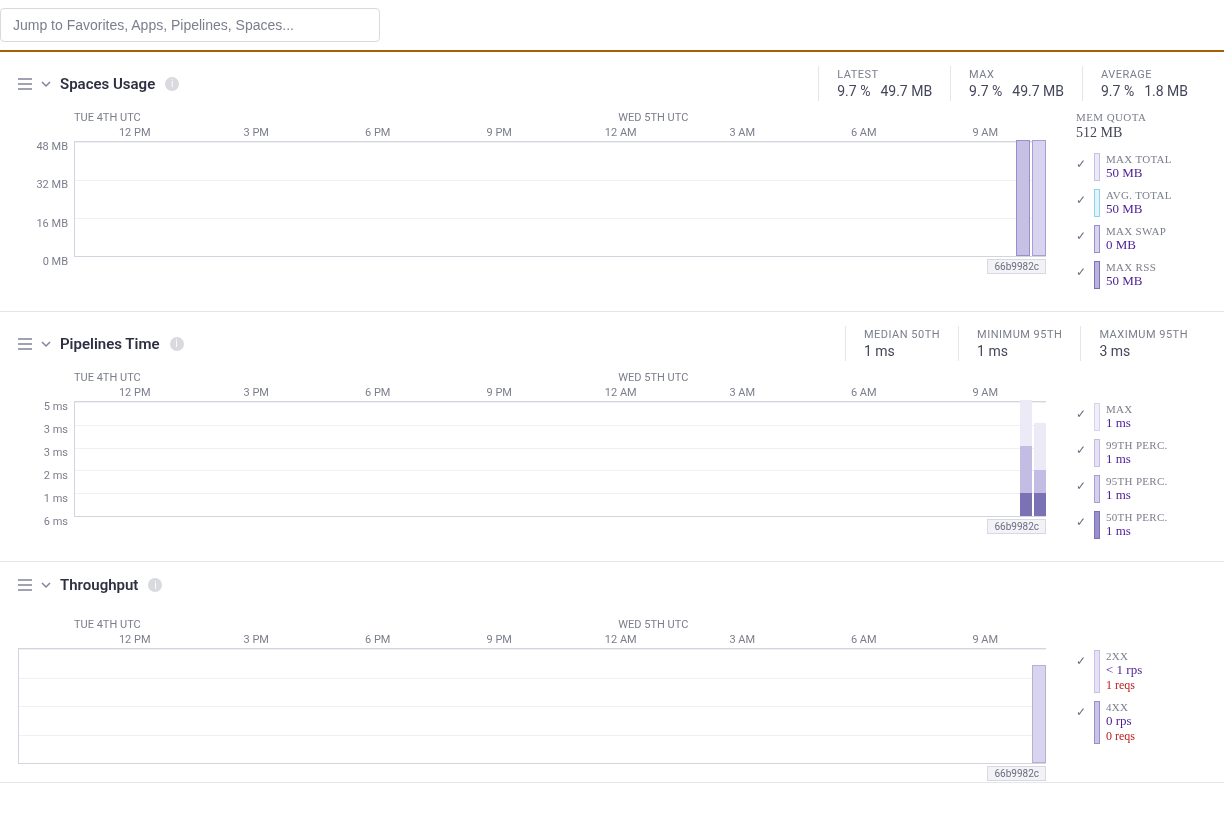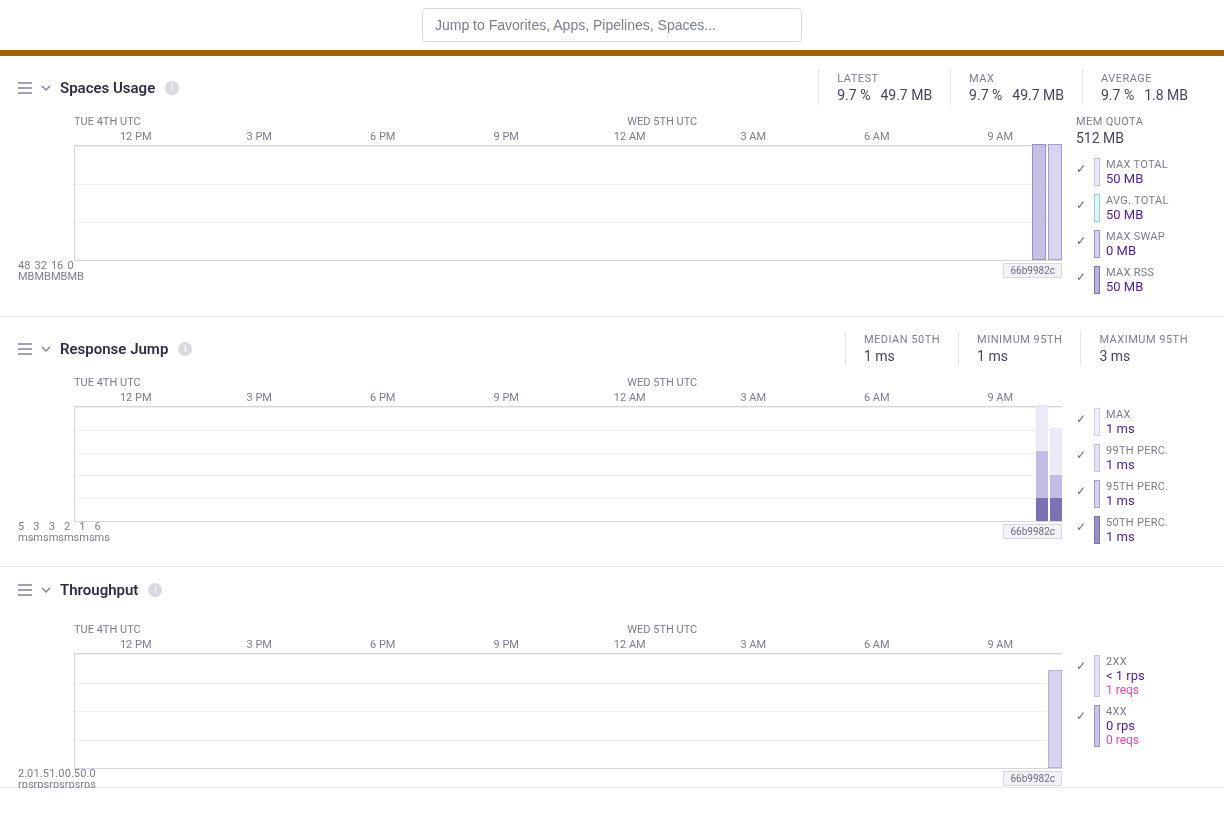--- a/index.html
+++ b/index.html
@@ -1,55 +1,55 @@
 <!DOCTYPE html>
 <html><head>
 <meta charset="utf-8">
 <style>
 * { box-sizing: border-box; margin: 0; padding: 0; }
 body { font-family: -apple-system, BlinkMacSystemFont, "Segoe UI", Roboto, sans-serif; background: #fff; color: #3a3d49; font-size: 13px; }
-.searchbar { display: flex; justify-content: center; padding: 8px 0; border-bottom: 6px solid #a16207; }
+.searchbar { display: flex; justify-content: flex-start; padding: 8px 0; border-bottom: 2px solid #a16207; }
 .searchbar input { width: 380px; padding: 8px 12px; border: 1px solid #d9d9e0; border-radius: 4px; font-size: 14px; color: #5f6271; }
 .searchbar input::placeholder { color: #7b7e8c; }
 .panel { border-bottom: 1px solid #e5e5eb; padding: 14px 18px 18px 18px; }
 .panel-head { display: flex; align-items: center; gap: 8px; padding-bottom: 6px; }
 .hamburger-icon, .chevron-icon { color: #81849a; cursor: pointer; }
 .hamburger-icon svg, .chevron-icon svg { display: block; }
 .panel-title { font-size: 15px; font-weight: 600; color: #2e3042; }
 .info-icon { width: 14px; height: 14px; border-radius: 50%; background: #d9d9e0; color: #fff; font-size: 10px; display: inline-flex; align-items: center; justify-content: center; margin-left: 2px; cursor: pointer; }
 .stats-right { margin-left: auto; display: flex; }
 .stat-cell { border-left: 1px solid #e5e5eb; padding: 2px 18px; min-width: 110px; }
 .stat-cell .label { font-size: 11px; letter-spacing: 0.5px; color: #7b7e8c; text-transform: uppercase; }
 .stat-cell .vals { display: flex; gap: 10px; font-size: 14px; color: #44465a; padding-top: 2px; }
-.chart-wrap { display: flex; gap: 14px; margin-top: 4px; }
+.chart-wrap { display: flex; gap: 30px; margin-top: 4px; }
 .chart-left { flex: 1; min-width: 0; }
 .xaxis-row { display: flex; font-size: 11px; color: #7b7e8c; padding-left: 56px; }
 .xaxis-row .day1 { flex: 0 0 56%; }
 .xaxis-row .day2 { flex: 0 0 44%; text-align: left; }
 .xticks { display: flex; padding-left: 56px; font-size: 11px; color: #7b7e8c; margin-top: 2px; }
 .xticks span { flex: 1; text-align: center; }
 .plot { position: relative; margin-top: 2px; }
 .plot-inner { display: flex; }
-.yaxis { width: 56px; display: flex; flex-direction: row; justify-content: space-between; align-items: flex-end; font-size: 11px; color: #7b7e8c; padding-right: 6px; }
+.yaxis { width: 56px; display: flex; flex-direction: column; justify-content: space-between; align-items: flex-end; font-size: 11px; color: #7b7e8c; padding-right: 6px; }
 .yaxis div { height: 1px; line-height: 1; }
 .grid { flex: 1; border: 1px solid #d4d4de; border-right: none; position: relative; background: #fff; }
 .hline { position: absolute; left: 0; right: 0; border-top: 1px solid #efeff4; }
 .bars { position: absolute; right: 0; bottom: 0; display: flex; align-items: flex-end; gap: 2px; }
 .bar { width: 14px; position: relative; }
 .bar-seg { width: 100%; }
 .tag { position: absolute; right: 0; bottom: -18px; background: #f3f3f7; border: 1px solid #d8d8e2; font-size: 10px; color: #6a6d7f; padding: 1px 6px; }
-.chart-side { width: 130px; }
+.chart-side { width: 130px; font-family: Liberation Serif, serif; }
 .side-heading { font-size: 11px; color: #7b7e8c; letter-spacing: 0.4px; text-transform: uppercase; }
 .side-big { font-size: 14px; color: #44465a; padding: 2px 0 8px; }
 .legend-item { display: flex; align-items: flex-start; gap: 6px; padding: 4px 0; }
 .check { color: #6a6d7f; font-size: 12px; padding-top: 4px; width: 12px; }
 .swatch { width: 6px; align-self: stretch; border: 1px solid #b4b1d1; flex-shrink: 0; }
 .legend-text .lbl { font-size: 11px; color: #7b7e8c; letter-spacing: 0.3px; text-transform: uppercase; }
 .legend-text .val { font-size: 13px; color: #4c1d95; }
-.legend-text .val2 { font-size: 12px; color: #ec4899; }
+.legend-text .val2 { font-size: 12px; color: #b91c1c; }
 </style>
 </head>
 <body>
 
 <div class="searchbar">
   <input type="text" placeholder="Jump to Favorites, Apps, Pipelines, Spaces..." style="">
 </div>
 
 <div class="panel">
   <div class="panel-head">
@@ -174,21 +174,21 @@
     <span class="hamburger-icon">
         <svg width="14" height="12" viewBox="0 0 14 12">
           <path d="M0 1h14M0 6h14M0 11h14" stroke="#81849a" stroke-width="1.5"></path>
         </svg>
       </span>
     <span class="chevron-icon">
         <svg width="12" height="12" viewBox="0 0 12 12">
           <path d="M2 4l4 4 4-4" stroke="#81849a" stroke-width="1.5" fill="none"></path>
         </svg>
       </span>
-    <span class="panel-title">Response Jump</span>
+    <span class="panel-title">Pipelines Time</span>
     <span class="info-icon">i</span>
     <div class="stats-right">
       <div class="stat-cell">
           <div class="label">MEDIAN 50TH</div>
           <div class="vals">
             <span>1 ms</span>
           </div>
         </div>
       <div class="stat-cell">
           <div class="label">MINIMUM 95TH</div>
@@ -316,27 +316,20 @@
           <span>3 PM</span>
           <span>6 PM</span>
           <span>9 PM</span>
           <span>12 AM</span>
           <span>3 AM</span>
           <span>6 AM</span>
           <span>9 AM</span>
         </div>
       <div class="plot">
         <div class="plot-inner">
-          <div class="yaxis" style="height:116px">
-              <div>2.0 rps</div>
-              <div>1.5 rps</div>
-              <div>1.0 rps</div>
-              <div>0.5 rps</div>
-              <div>0.0 rps</div>
-            </div>
           <div class="grid" style="height:116px">
             <div class="hline" style="top:0"></div>
               <div class="hline" style="top:25%"></div>
               <div class="hline" style="top:50%"></div>
               <div class="hline" style="top:75%"></div>
             <div class="bars">
               <div class="bar">
                   <div class="bar-seg" style="height:98px;background:#d8d3ef;border:1px solid #b4b1d1"></div>
                 </div>
             </div>

